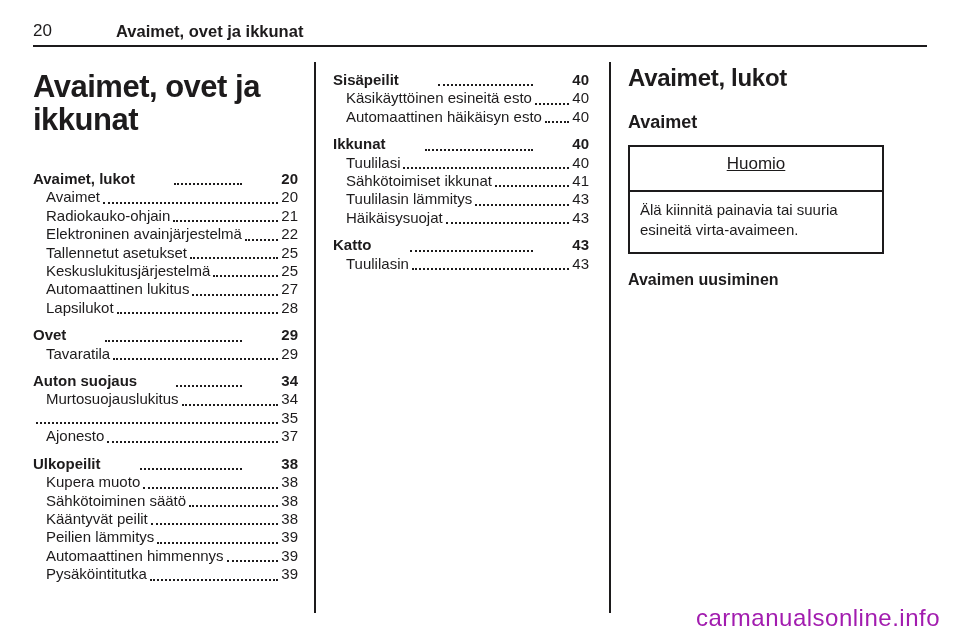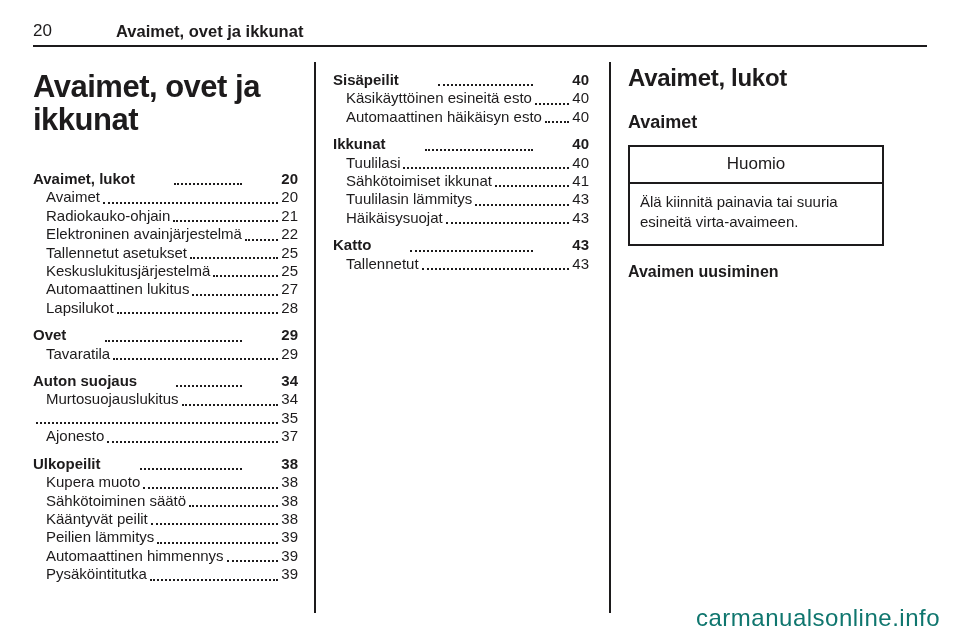--- a/index.html
+++ b/index.html
@@ -23,25 +23,25 @@
   .col2 .toc{margin-top:0;}
   .toc-row{display:flex;align-items:flex-end;font-size:15px;line-height:18.4px;}
   .toc-row.lvl0{font-weight:bold;margin-top:9px;gap:36px;}
   .toc-row.lvl1 .toc-label{padding-left:13px;}
   .toc-label{white-space:nowrap;}
   .leader{flex:1;min-width:8px;border-bottom:2px dotted #1d1b1c;margin:0 3px 3px 3px;}
   .toc-page{white-space:nowrap;text-align:center;}
   .art-title{font-size:24px;font-weight:bold;letter-spacing:-0.3px;margin:2px 0 0 0;}
   .art-sub{font-size:18px;font-weight:bold;margin:20px 0 0 0;}
   .caution{border:2px solid #1d1b1c;margin-top:12px;}
-  .caution-title{text-align:center;font-size:17px;padding:7px 0 8px 0;border-bottom:2px solid #1d1b1c;}
+  .caution-title{text-align:center;font-size:17px;padding:7px 0 16px 0;border-bottom:2px solid #1d1b1c;text-decoration:underline;}
   .caution-body{padding:8px 2px 12px 10px;font-size:15px;line-height:20px;}
   .art-h4{font-size:16px;font-weight:bold;margin:17px 0 9px 0;}
   .art-paras p{font-size:15px;line-height:19.5px;margin:0 0 6px 0;}
-  .watermark{position:absolute;right:20px;top:604px;font-size:24px;color:#0f766e;letter-spacing:0.5px;}
+  .watermark{position:absolute;right:20px;top:604px;font-size:24px;color:#a21caf;letter-spacing:0.5px;}
 </style>
 </head>
 <body>
 
 <div class="hdr-num">20</div>
 <div class="hdr-title">Avaimet, ovet ja ikkunat</div>
 <div class="hdr-rule"></div>
 
 <div class="vdiv d1"></div>
 <div class="vdiv d2"></div>
@@ -199,21 +199,21 @@
         <span class="toc-label">Häikäisysuojat</span>
         <span class="leader"></span>
         <span class="toc-page">43</span>
       </div>
       <div class="toc-row lvl0">
         <span class="toc-label">Katto</span>
         <span class="leader"></span>
         <span class="toc-page">43</span>
       </div>
       <div class="toc-row lvl1">
-        <span class="toc-label">Tallennetut</span>
+        <span class="toc-label">Tuulilasin</span>
         <span class="leader"></span>
         <span class="toc-page">43</span>
       </div>
     </div>
 </div>
 
 <div class="col col3">
   <div class="art-title">Avaimet, lukot</div>
   <div class="art-sub">Avaimet</div>
 

